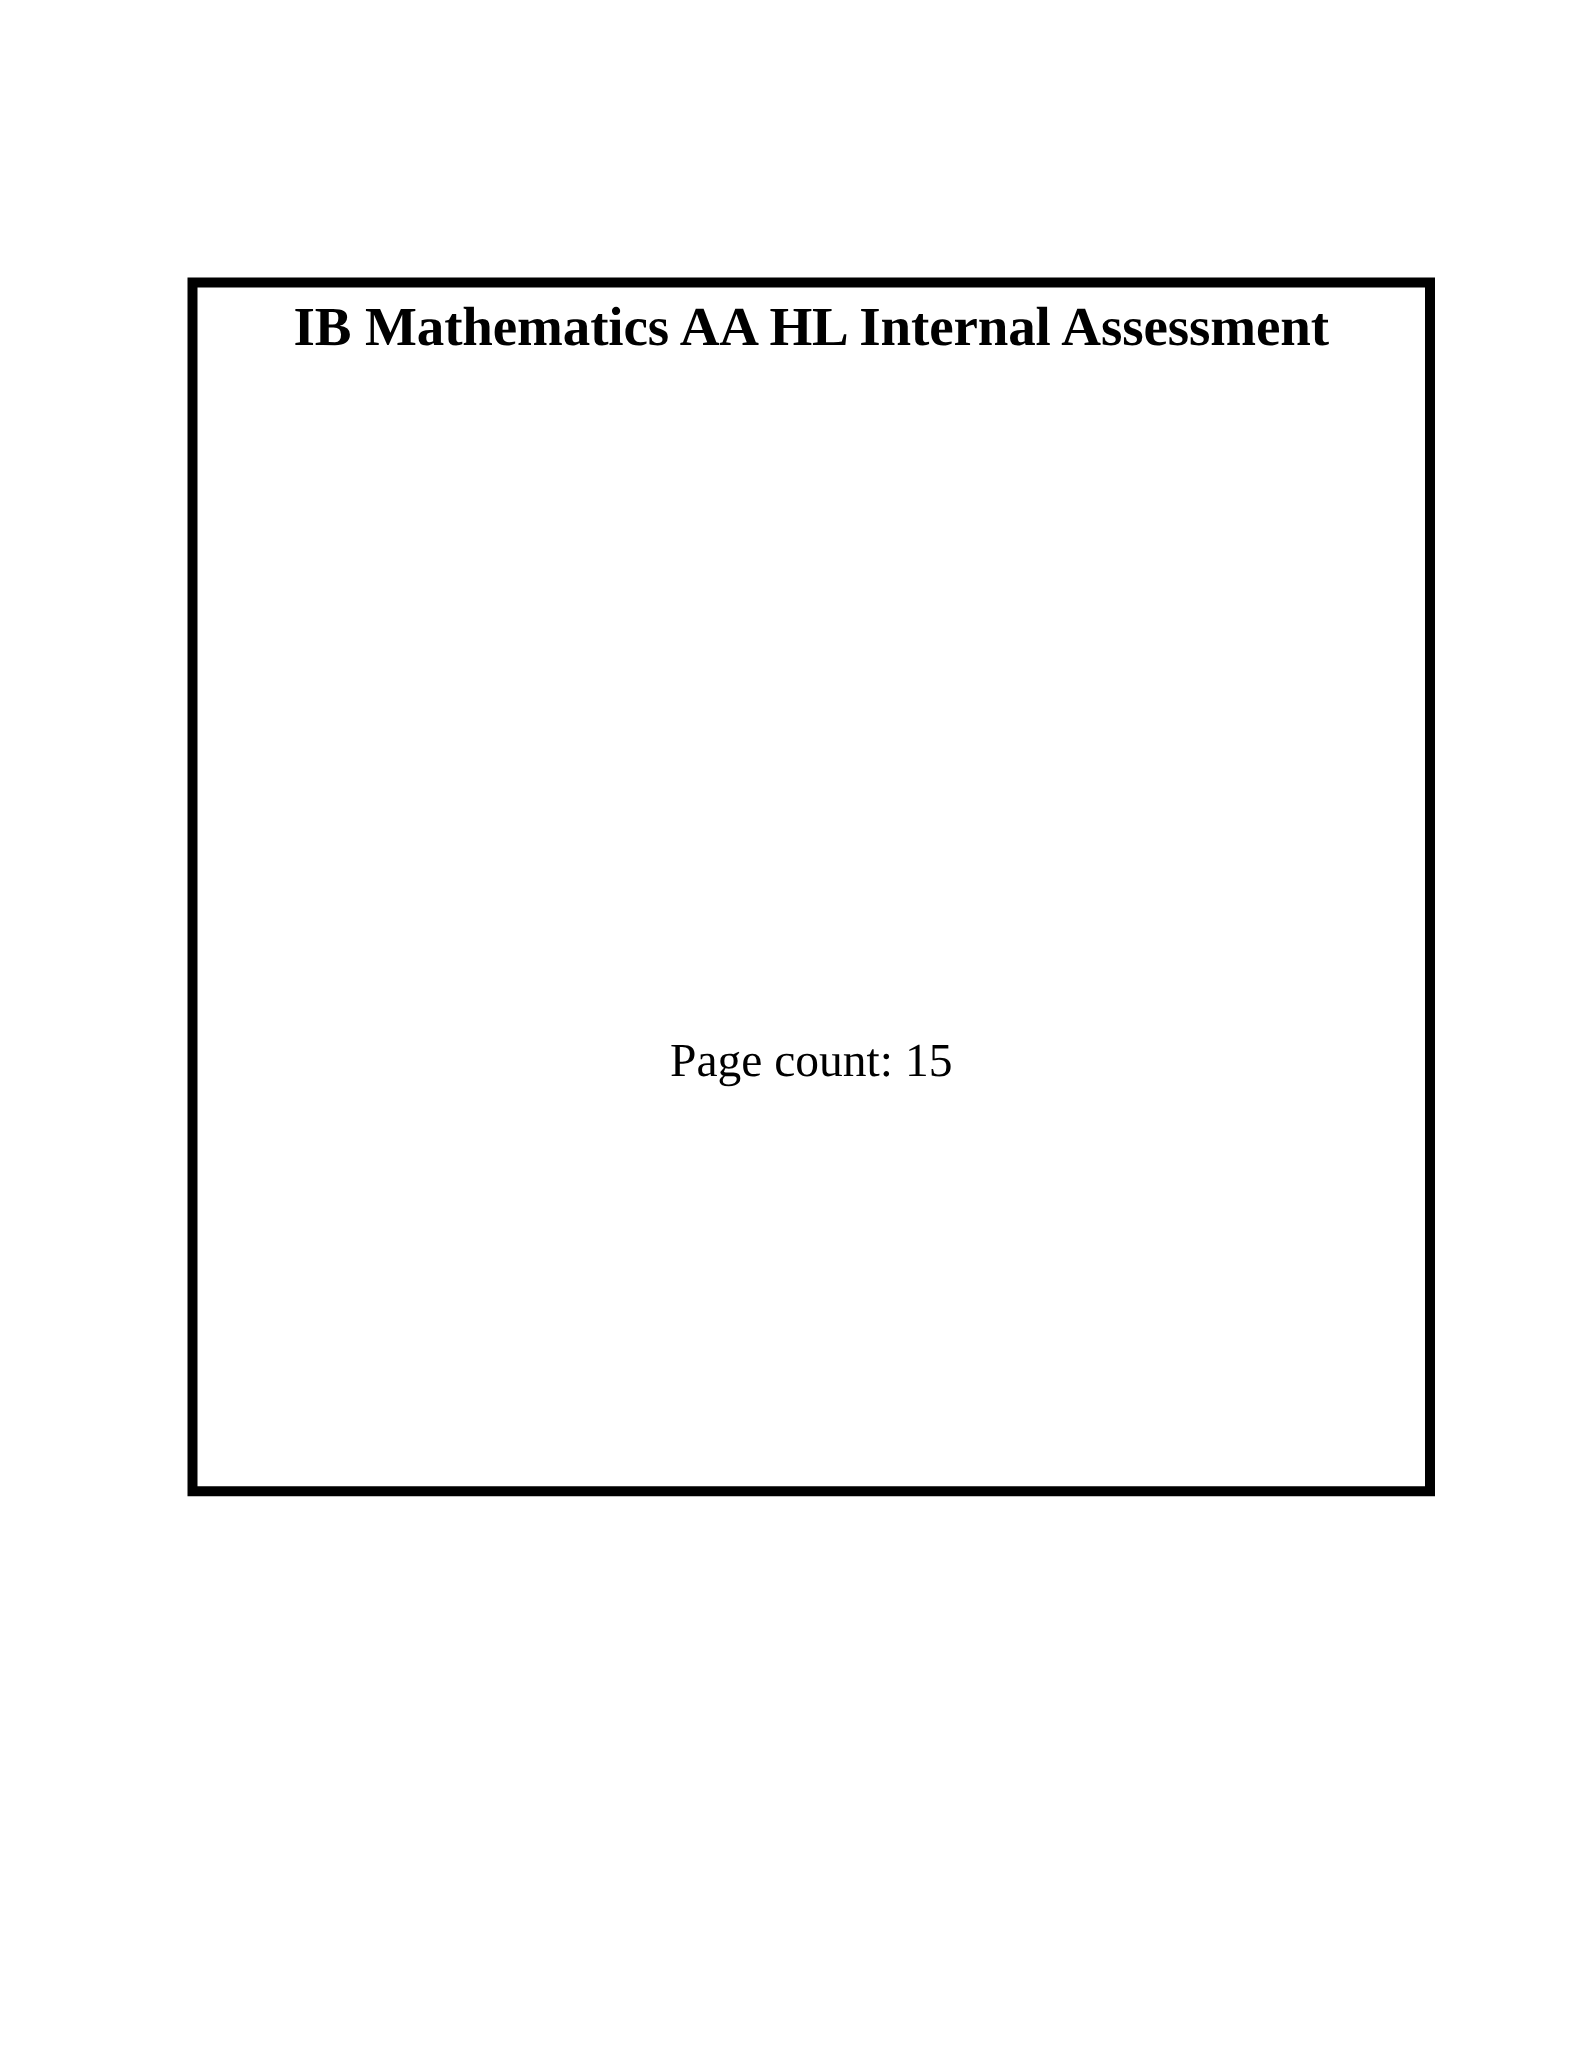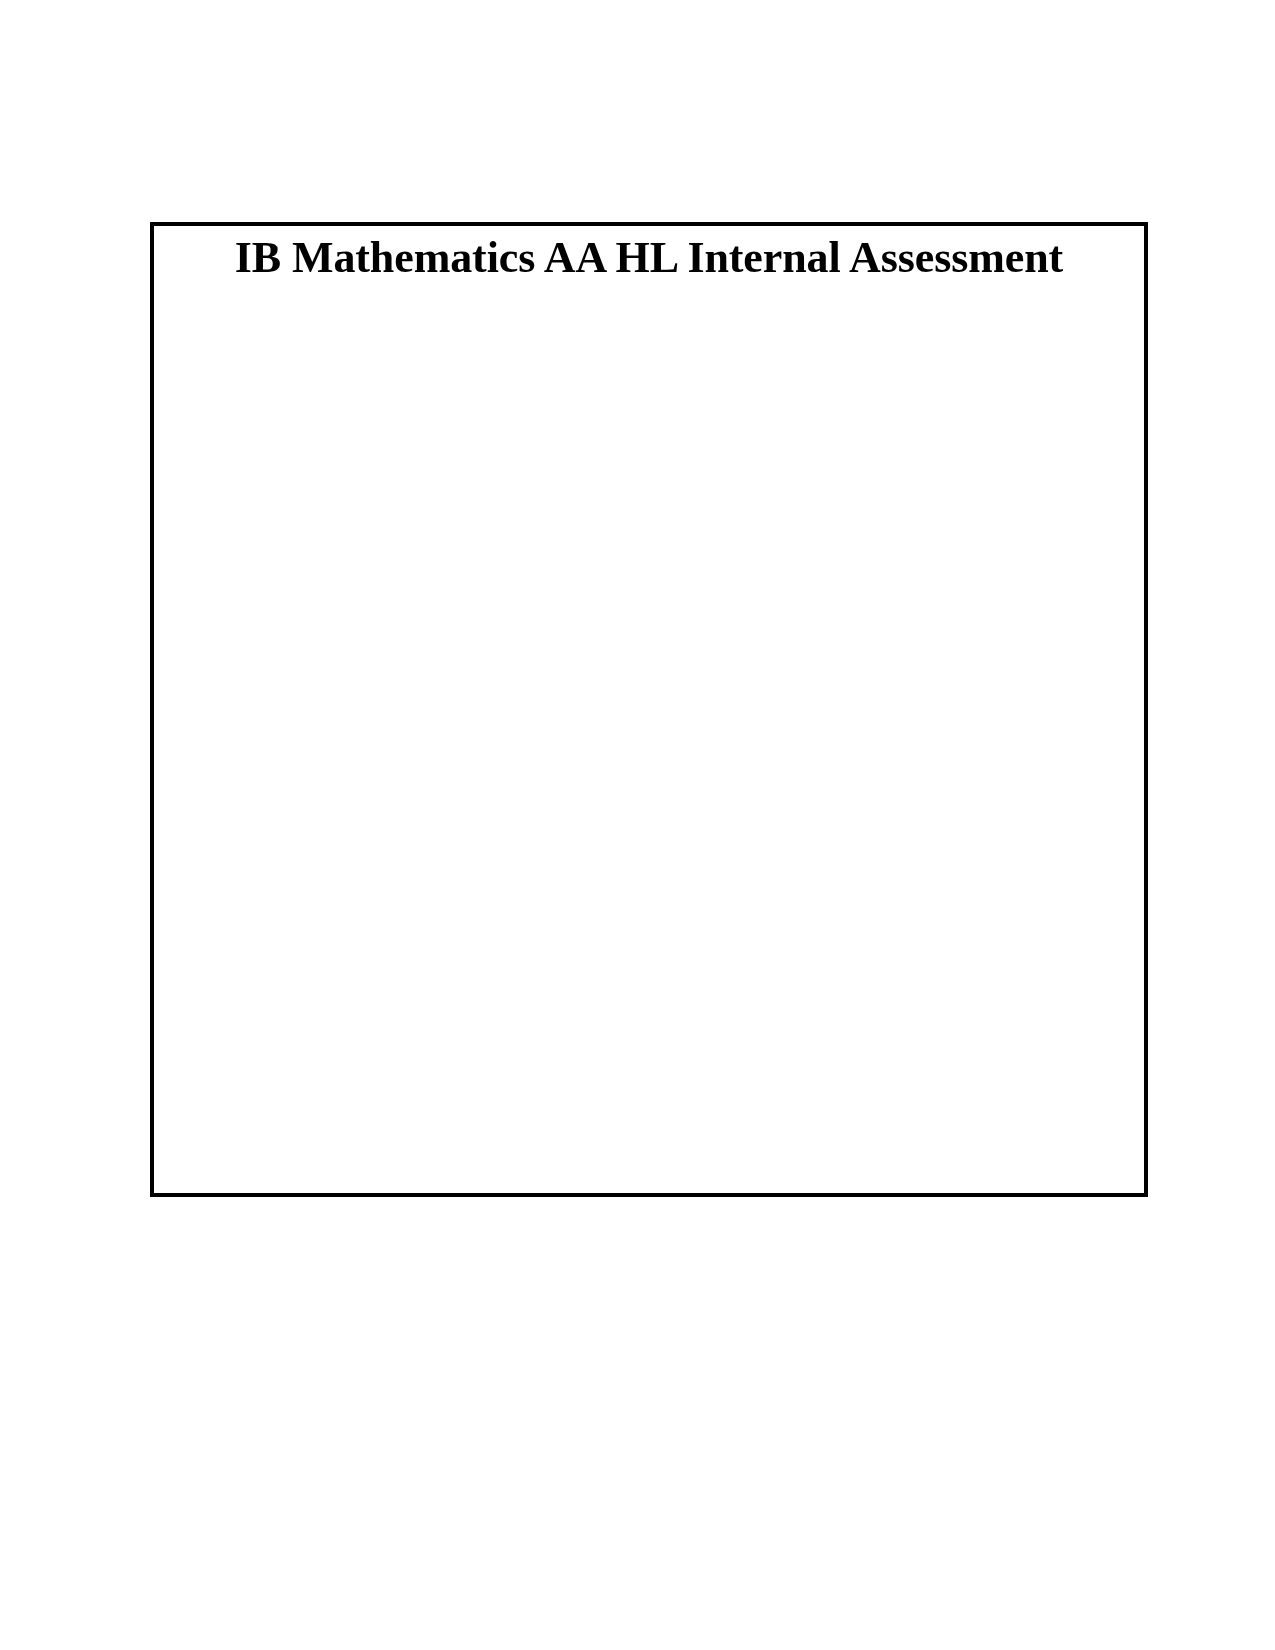--- a/index.html
+++ b/index.html
@@ -16,21 +16,21 @@
     overflow: hidden;
   }
 
   
   #cover-box {
     position: absolute;
     left: 150px;
     top: 222px;
     width: 998px;
     height: 975px;
-    border: 4px solid #000000;
+    border: 8px solid #000000;
     box-sizing: border-box;
     background: #ffffff;
   }
 
   #title {
     position: absolute;
     left: 0;
     right: 0;
     top: 6px;
     text-align: center;
@@ -64,14 +64,15 @@
   }
 </style>
 </head>
 <body>
 
 <div id="cover-box">
 
   <div id="title">IB Mathematics AA HL Internal Assessment</div>
 
 
+  <div id="page-count">Page count: 15</div>
 
 </div>
 
 </body></html>

